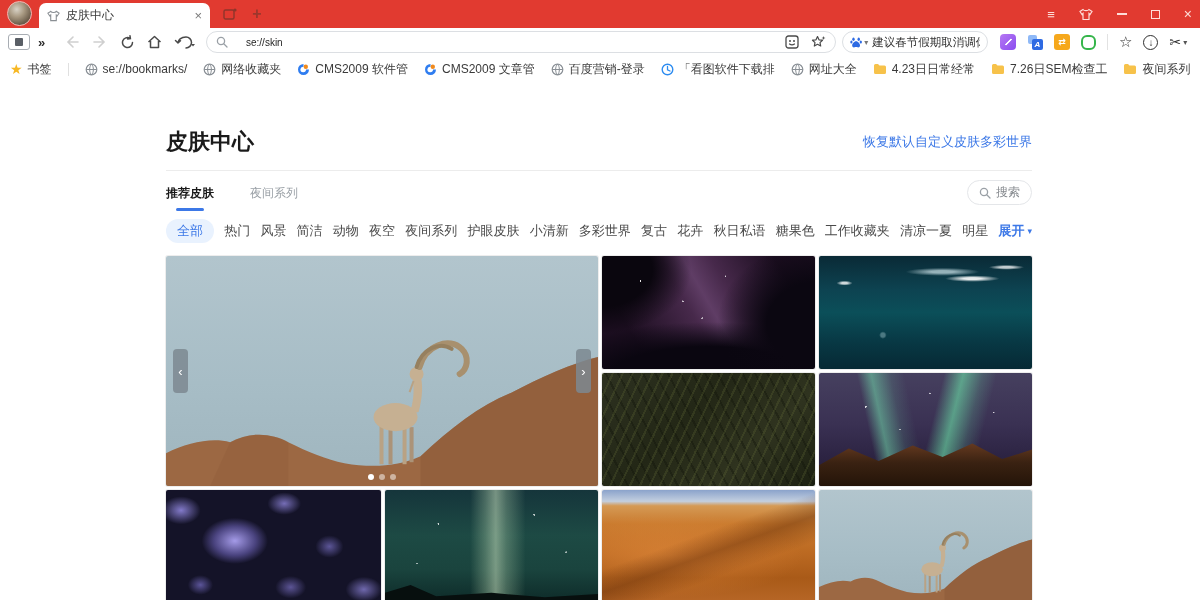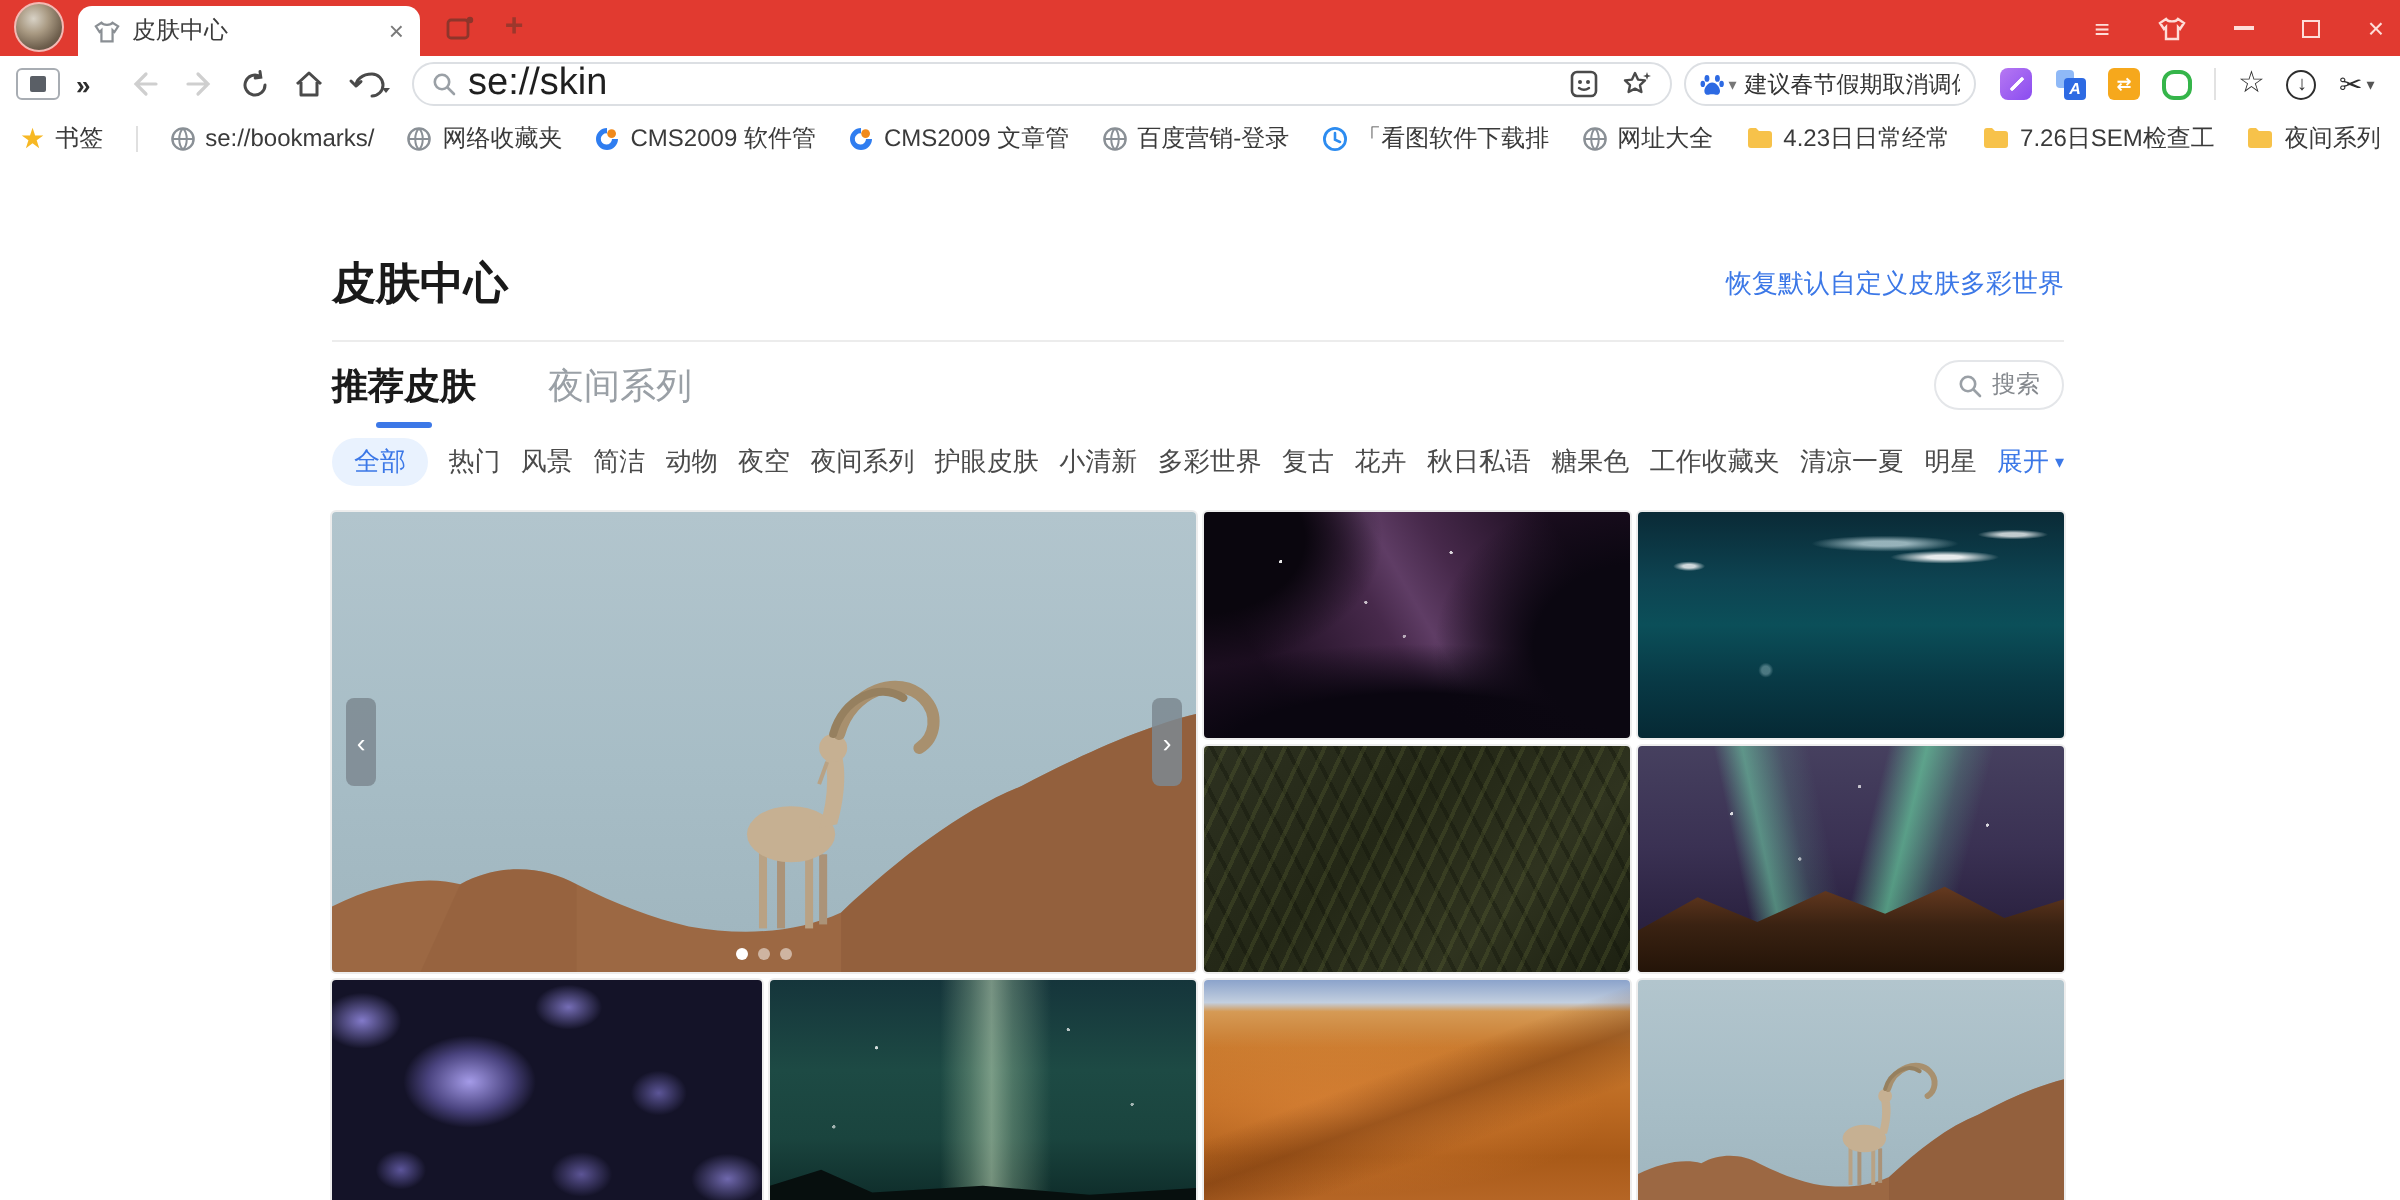--- a/index.html
+++ b/index.html
@@ -28,21 +28,21 @@
 
   
   .toolbar { height:28px; background:#fff; display:flex; align-items:center; }
   .mini-win { margin-left:8px; width:22px; height:16px; border:1px solid #a8adb3; border-radius:3px;
               display:flex; align-items:center; justify-content:center; }
   .mini-win i { width:8px; height:8px; background:#5a5f66; border-radius:1px; display:block; }
   .chevrons { margin-left:8px; font-size:13px; font-weight:bold; color:#2e2e2e; width:14px; }
   .nav-ico { margin-left:12px; display:flex; align-items:center; }
   .addressbar { margin-left:10px; width:630px; height:22px; border:1px solid #dcdfe3; border-radius:11px;
                 display:flex; align-items:center; padding:0 9px; background:#fff; }
-  .addressbar .url { font-size:19px; color:#1f1f1f; margin-left:6px; flex:1; }
+  .addressbar .url { font-size:10px; color:#1f1f1f; margin-left:18px; flex:1; }
   .hotsearch { margin-left:6px; width:146px; height:22px; border:1px solid #dcdfe3; border-radius:11px;
                display:flex; align-items:center; padding:0 7px; }
   .hotsearch .caret { font-size:8px; color:#777; margin:0 4px 0 2px; }
   .hotsearch .hs-text { font-size:11.5px; color:#333; white-space:nowrap; overflow:hidden; }
   .ext-row { margin-left:12px; display:flex; align-items:center; gap:11px; }
   .ext { width:16px; height:16px; border-radius:4px; display:flex; align-items:center; justify-content:center; }
   .ext-pen { background:linear-gradient(135deg,#b678f2,#8a4cf0); }
   .ext-pen i { width:9px; border-top:2px solid #fff; transform:rotate(-45deg); display:block; border-radius:2px; }
   .ext-trans { position:relative; }
   .ext-trans .b1 { position:absolute; left:1px; top:1px; width:9px; height:9px; background:#8fb9f7; border-radius:2px; }
@@ -65,31 +65,31 @@
 
   
   .content { padding:45px 0 0 166px; width:1033px; }
   .page-head { display:flex; align-items:center; width:866px; }
   .page-title { font-size:22px; font-weight:bold; color:#1a1a1a; }
   .head-actions { margin-left:auto; display:flex; }
   .head-actions span { font-size:13px; color:#3c78e7; cursor:pointer; }
   .divider { width:866px; height:1px; background:#ececec; margin-top:13px; }
 
   .tabs-row { position:relative; width:866px; margin-top:11px; height:22px; display:flex; align-items:center; gap:36px; }
-  .ptab { font-size:18px; color:#9aa0a6; position:relative; }
+  .ptab { font-size:12px; color:#9aa0a6; position:relative; }
   .ptab.active { color:#1a1a1a; font-weight:bold; }
   .ptab.active::after { content:""; position:absolute; left:50%; transform:translateX(-50%); bottom:-9px;
                         width:28px; height:3px; border-radius:2px; background:#3c78e7; }
   .search-pill { position:absolute; right:0; top:-2px; height:25px; padding:0 11px; border:1px solid #e4e6e9;
                  border-radius:13px; display:flex; align-items:center; gap:5px; color:#85898e; font-size:12px; }
 
   .cats-row { width:866px; margin-top:15px; display:flex; align-items:center; justify-content:space-between; }
   .cat { font-size:13px; color:#4a4a4a; cursor:pointer; }
   .cat.active { background:#e9f2fe; color:#3c78e7; padding:3px 11px; border-radius:12px; }
-  .expand { color:#3c78e7; font-size:13px; display:flex; align-items:center; gap:3px; }
+  .expand { color:#3c78e7; font-size:13px; display:flex; align-items:center; gap:3px;font-weight:bold; }
   .expand .caret { font-size:9px; }
 
   
   .grid { width:866px; margin-top:13px; display:grid; grid-template-columns:215px 213px 213px 213px;
           grid-template-rows:113px 113px 113px 113px; gap:4px; }
   .tile { position:relative; border-radius:2px; overflow:hidden; box-shadow:0 0 0 1px rgba(0,0,0,0.07); cursor:pointer; }
   .t-carousel { grid-column:1/3; grid-row:1/3; }
   .sky-bg { background:linear-gradient(180deg,#b2c5cd 0%,#a7bdc6 55%,#9fb5be 100%); }
   .ibex-scene { position:absolute; inset:0; width:100%; height:100%; }
 

